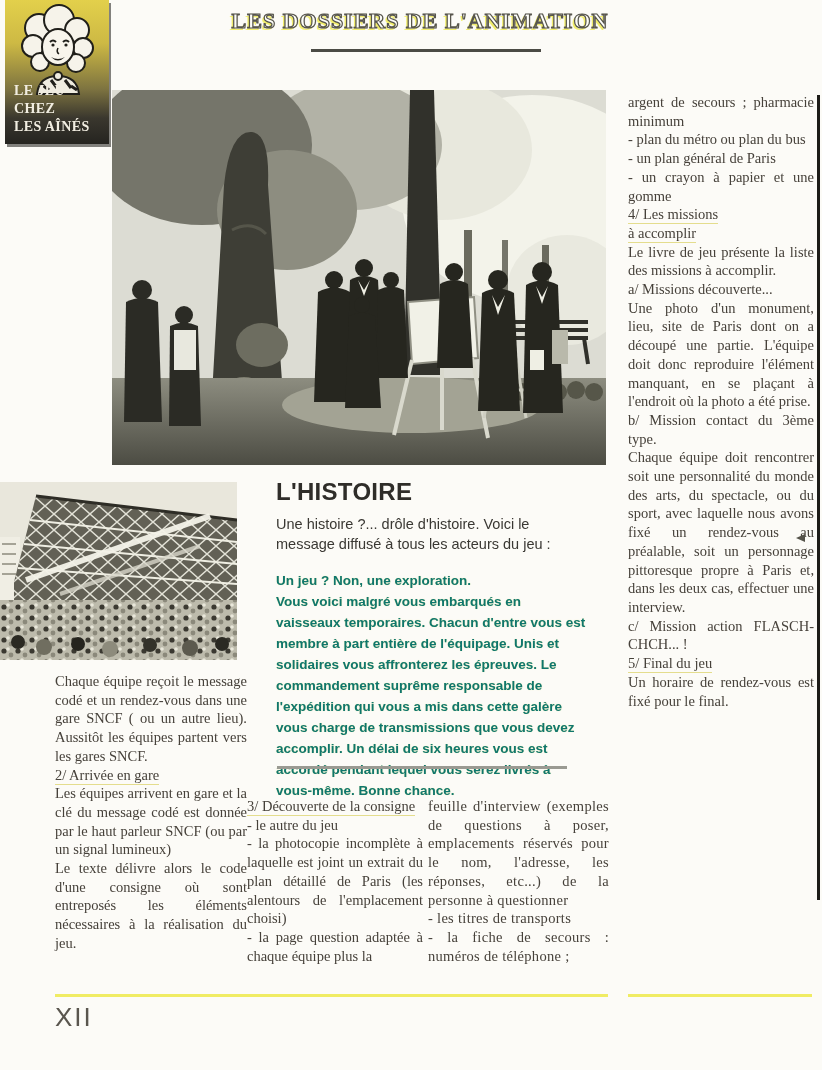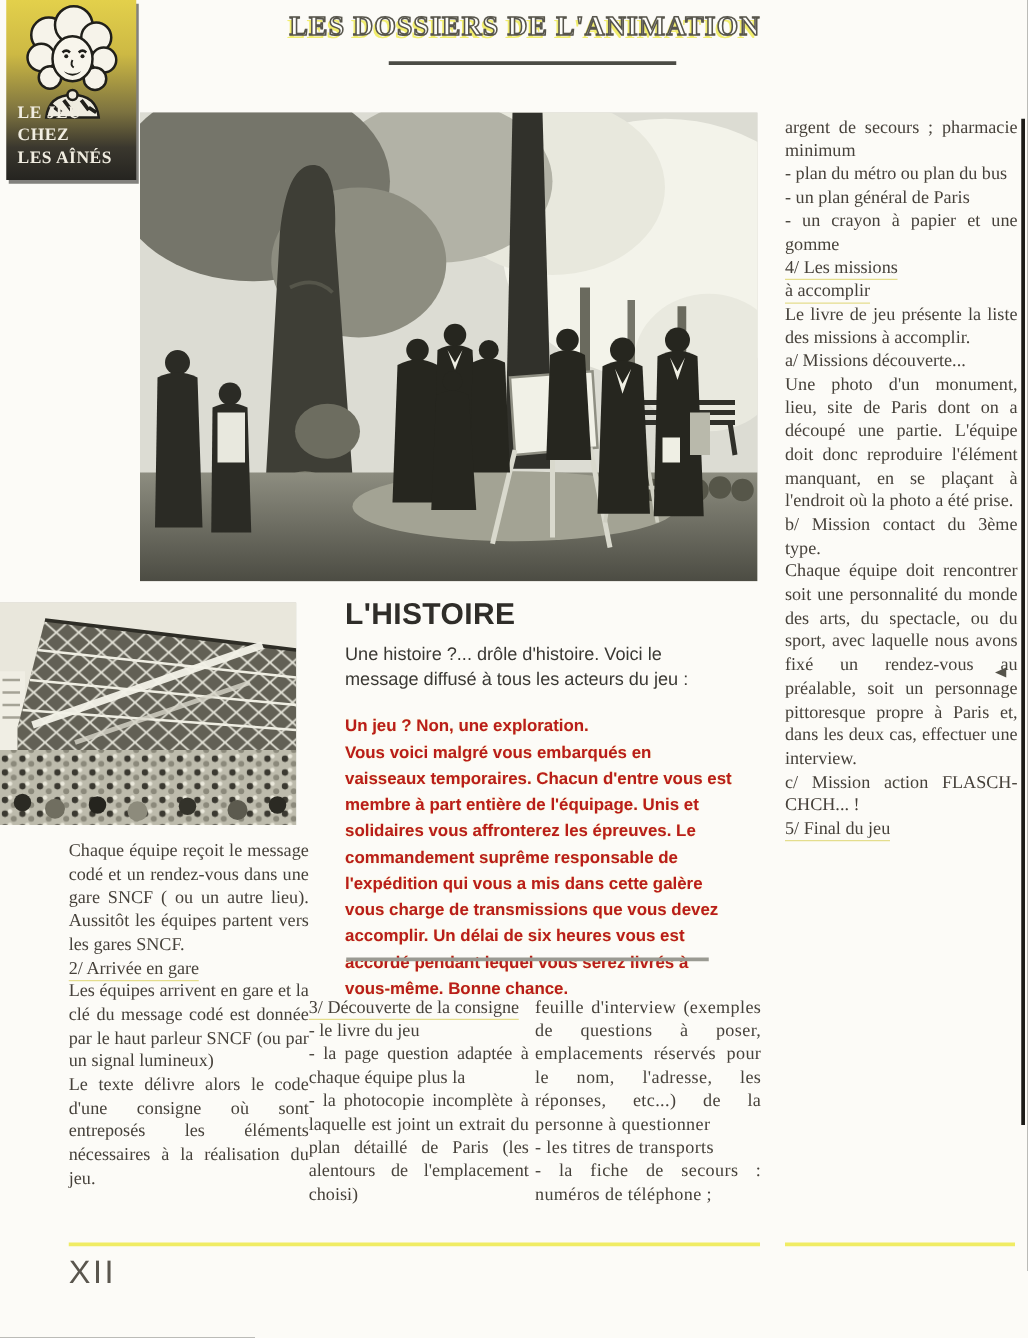--- a/index.html
+++ b/index.html
@@ -55,21 +55,21 @@
   .midB-col{left:428px;top:797px;width:181px;letter-spacing:.3px;}
   .right-col{left:628px;top:93px;width:186px;}
   
   .histoire{position:absolute;left:276px;top:478px;width:316px;font-family:"Liberation Sans", sans-serif;}
   .histoire h2{
     margin:0 0 8px 0;font-size:24px;letter-spacing:.3px;
     color:#2f2d29;font-family:"Liberation Sans", sans-serif;font-weight:bold;
   }
   .histoire .intro{margin:0;color:#3a3833;font-size:14.5px;line-height:20px;}
   .message{
-    margin:16px 0 0 0;color:#b91c1c;font-weight:bold;
+    margin:16px 0 0 0;color:#0f766e;font-weight:bold;
     font-size:13.5px;line-height:21px;width:310px;
     text-shadow:0 0 1px rgba(239,233,110,.6);
   }
   .message .m1{display:block;}
   .gray-rule{position:absolute;left:277px;top:766px;width:290px;height:3px;background:#9a9a92;}
   
   .vrule{position:absolute;left:817px;top:95px;width:3px;height:805px;background:#1d1c18;}
   .yellow-rule{position:absolute;height:3px;background:#f0ec64;}
   .yr-left{left:55px;top:994px;width:553px;}
   .yr-right{left:628px;top:994px;width:184px;}
@@ -260,23 +260,23 @@
     <p class="intro">Une histoire ?... drôle d'histoire. Voici le message diffusé à tous les acteurs du jeu :</p>
     <p class="message">
       <span class="m1">Un jeu ? Non, une exploration.</span>
       <span>Vous voici malgré vous embarqués en vaisseaux temporaires. Chacun d'entre vous est membre à part entière de l'équipage. Unis et solidaires vous affronterez les épreuves. Le commandement suprême responsable de l'expédition qui vous a mis dans cette galère vous charge de transmissions que vous devez accomplir. Un délai de six heures vous est accordé pendant lequel vous serez livrés à vous-même. Bonne chance.</span>
     </p>
   </div>
   <div class="gray-rule"></div>
 
   <div class="col midA-col">
     <p><span class="u">3/ Découverte de la consigne</span></p>
-    <p>- le livre du jeu</p>
+    <p>- le autre du jeu</p>
+    <p>- la photocopie incomplète à laquelle est joint un extrait du plan détaillé de Paris (les alentours de l'emplacement choisi)</p>
     <p>- la page question adaptée à chaque équipe plus la</p>
-    <p>- la photocopie incomplète à laquelle est joint un extrait du plan détaillé de Paris (les alentours de l'emplacement choisi)</p>
   </div>
 
   <div class="col midB-col">
     <p>feuille d'interview (exemples de questions à poser, emplacements réservés pour le nom, l'adresse, les réponses, etc...) de la personne à questionner</p>
     <p>- les titres de transports</p>
     <p>- la fiche de secours : numéros de téléphone ;</p>
   </div>
 
   <div class="col right-col">
     <p>argent de secours ; pharmacie minimum</p>
@@ -285,20 +285,21 @@
     <p>- un crayon à papier et une gomme</p>
     <p><span class="u">4/ Les missions</span></p>
     <p><span class="u">à accomplir</span></p>
     <p>Le livre de jeu présente la liste des missions à accomplir.</p>
     <p>a/ Missions découverte...</p>
     <p>Une photo d'un monument, lieu, site de Paris dont on a découpé une partie. L'équipe doit donc reproduire l'élément manquant, en se plaçant à l'endroit où la photo a été prise.</p>
     <p>b/ Mission contact du 3ème type.</p>
     <p>Chaque équipe doit rencontrer soit une personnalité du monde des arts, du spectacle, ou du sport, avec laquelle nous avons fixé un rendez-vous au préalable, soit un personnage pittoresque propre à Paris et, dans les deux cas, effectuer une interview.</p>
     <p>c/ Mission action FLASCH-CHCH... !</p>
     <p><span class="u">5/ Final du jeu</span></p>
+    <p>Un horaire de rendez-vous est fixé pour le final.</p>
   </div>
 
   <div class="vrule"></div>
   <div class="margin-arrow"></div>
   <div class="yellow-rule yr-left"></div>
   <div class="yellow-rule yr-right"></div>
 
   <div class="page-number">XII</div>
 
 </div>

